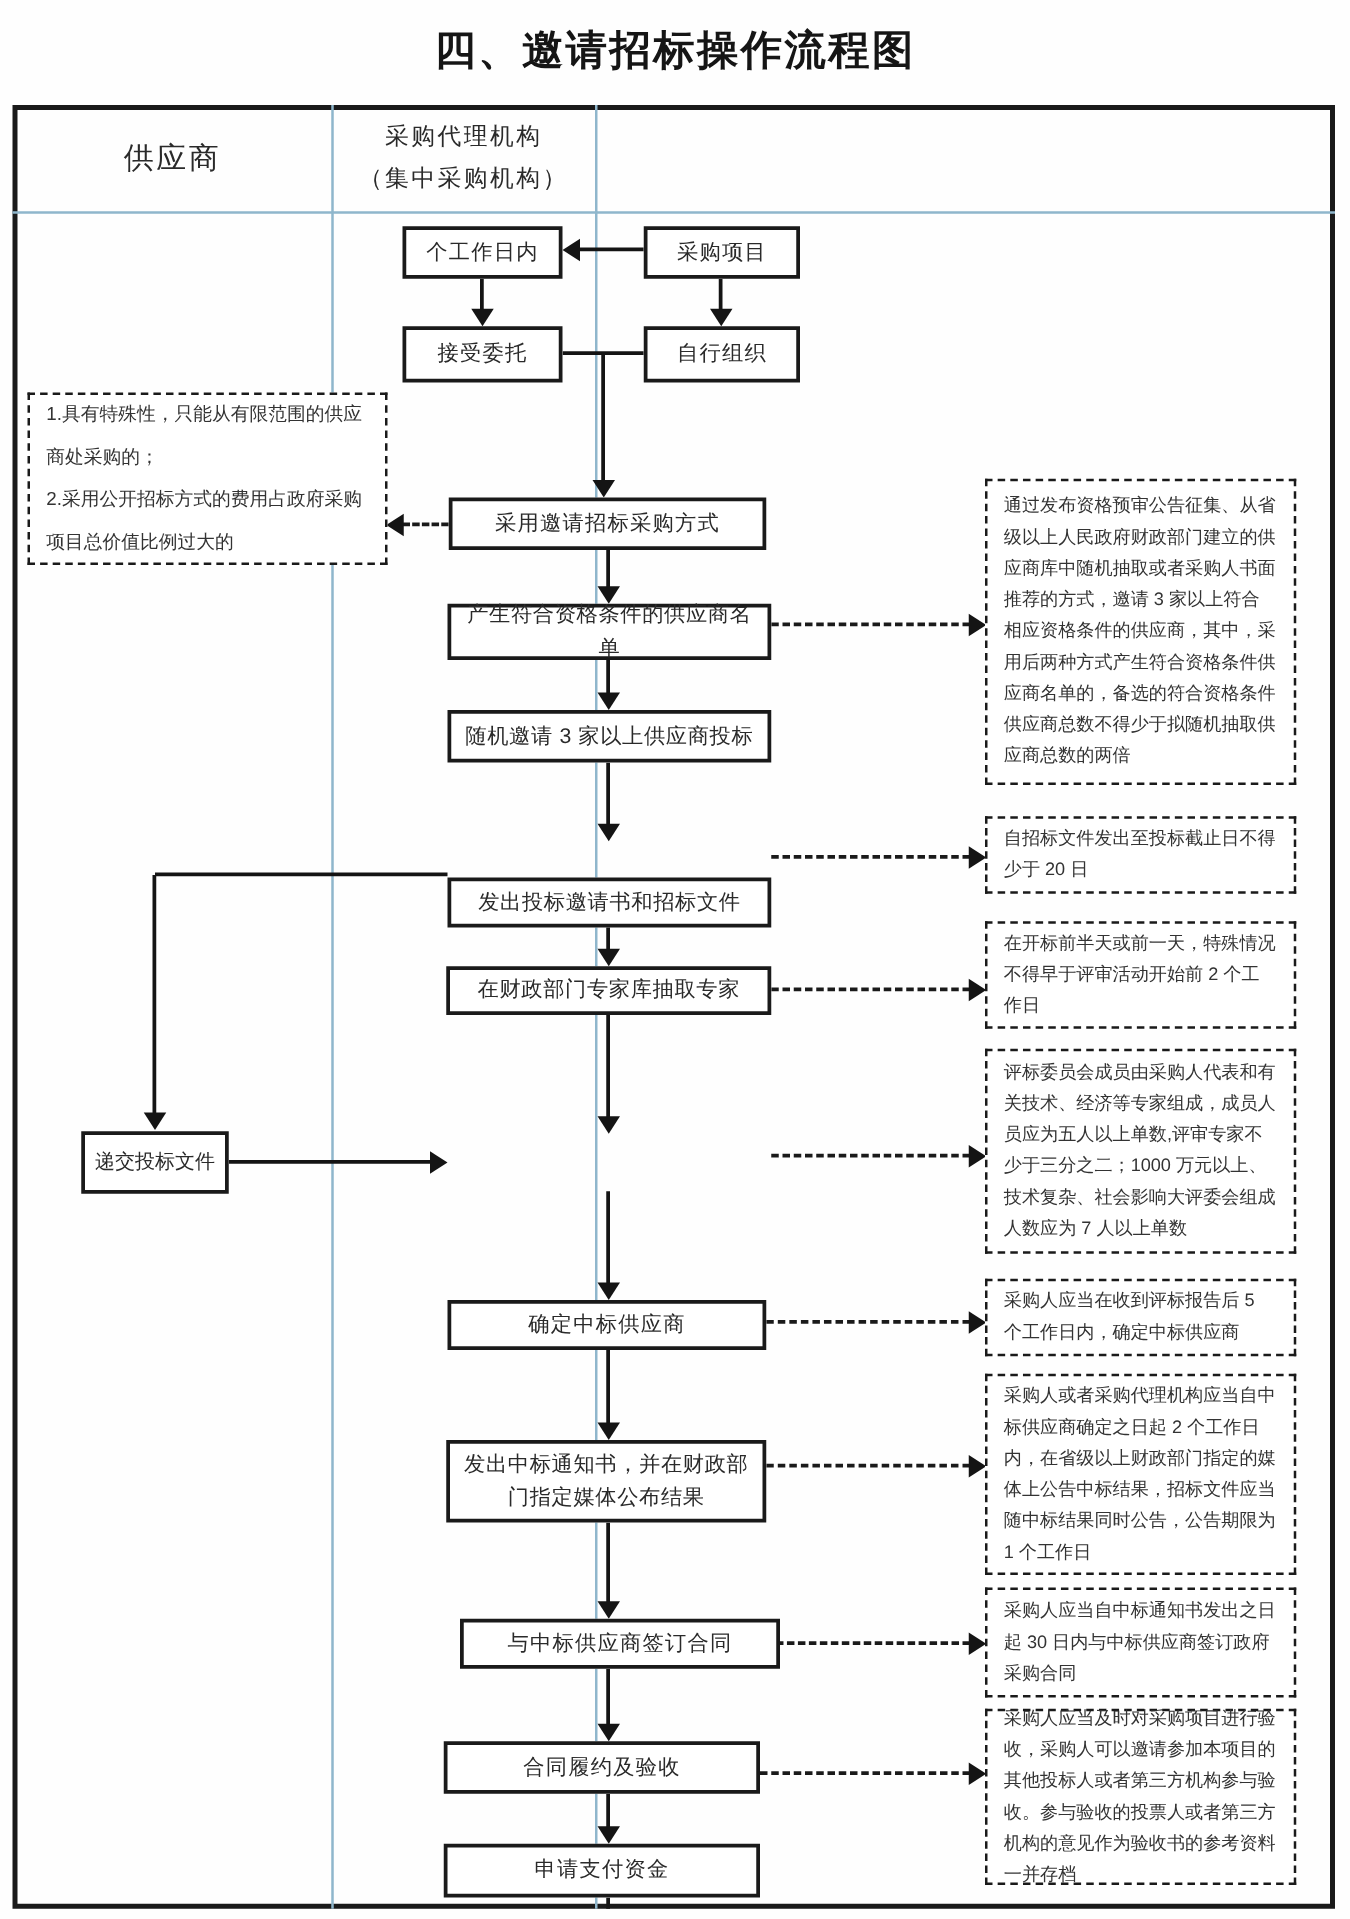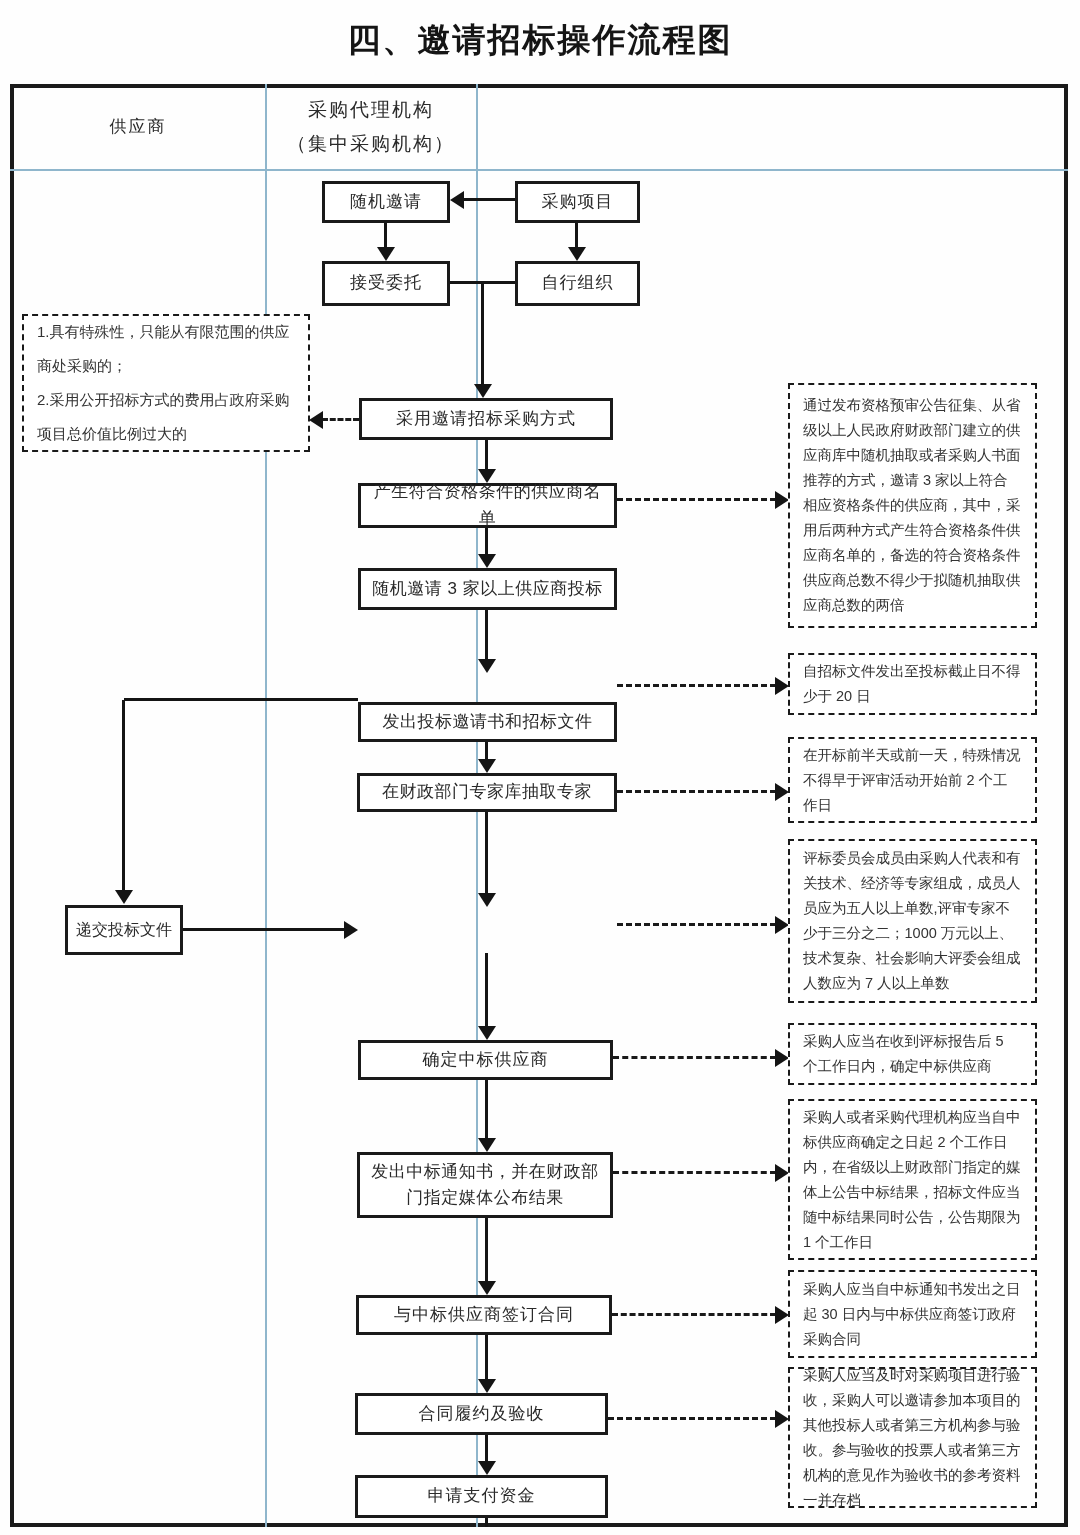--- a/index.html
+++ b/index.html
@@ -9,21 +9,21 @@
   .title{position:absolute;left:0;top:18px;width:100%;text-align:center;
          font-size:33px;font-weight:bold;letter-spacing:2px;color:#151515;}
 
   .frame{position:absolute;left:10px;top:84px;width:1058px;height:1443px;
          border:4px solid #1a1a1a;box-sizing:border-box;}
 
   .blue-v{position:absolute;width:2px;background:#8fb6cc;}
   .blue-h{position:absolute;height:2px;background:#8fb6cc;}
 
   .colhead{position:absolute;display:flex;flex-direction:column;justify-content:center;
-           align-items:center;font-size:17px;letter-spacing:2px;color:#2a2a2a;line-height:1.8;}
+           align-items:center;font-size:24px;letter-spacing:2px;color:#2a2a2a;line-height:1.8;}
 
   .node{position:absolute;border:3px solid #1a1a1a;background:#ffffff;box-sizing:border-box;
         display:flex;align-items:center;justify-content:center;text-align:center;
         font-size:17px;letter-spacing:1px;color:#2a2a2a;z-index:3;line-height:1.55;padding:0 6px;}
 
   .note{position:absolute;border:2px dashed #1a1a1a;background:#ffffff;box-sizing:border-box;
         font-size:14.5px;color:#333;z-index:3;padding:8px 13px;line-height:25px;
         display:flex;align-items:center;}
   .note .txt{display:block;}
   .pre{white-space:pre-line;}
@@ -127,32 +127,32 @@
 
   <div class="dash-h" style="left:613px;top:1171px;width:163px;"></div>
   <div class="arr right" style="left:775px;top:1164px;"></div>
 
   <div class="dash-h" style="left:612px;top:1313px;width:164px;"></div>
   <div class="arr right" style="left:775px;top:1306px;"></div>
 
   <div class="dash-h" style="left:608px;top:1417px;width:168px;"></div>
   <div class="arr right" style="left:775px;top:1410px;"></div>
 
-  <div class="node" style="left:322px;top:181px;width:128px;height:42px;">随机邀请</div>
+  <div class="node" style="left:322px;top:181px;width:128px;height:42px;">个工作日内</div>
   <div class="node" style="left:515px;top:181px;width:125px;height:42px;">采购项目</div>
   <div class="node" style="left:322px;top:261px;width:128px;height:45px;">接受委托</div>
   <div class="node" style="left:515px;top:261px;width:125px;height:45px;">自行组织</div>
   <div class="node" style="left:359px;top:398px;width:254px;height:42px;">采用邀请招标采购方式</div>
   <div class="node" style="left:358px;top:483px;width:259px;height:45px;letter-spacing:0.5px;">产生符合资格条件的供应商名单</div>
   <div class="node" style="left:358px;top:568px;width:259px;height:42px;letter-spacing:0.5px;">随机邀请 3 家以上供应商投标</div>
   <div class="node" style="left:358px;top:673px;width:259px;height:40px;letter-spacing:0.5px;margin-top:29px;">发出投标邀请书和招标文件</div>
   <div class="node" style="left:357px;top:773px;width:260px;height:39px;letter-spacing:0.5px;">在财政部门专家库抽取专家</div>
   <div class="node" style="left:358px;top:1040px;width:255px;height:40px;">确定中标供应商</div>
   <div class="node" style="left:357px;top:1152px;width:256px;height:66px;letter-spacing:0.5px;">发出中标通知书，并在财政部门指定媒体公布结果</div>
-  <div class="node" style="left:356px;top:1295px;width:256px;height:40px;">与中标供应商签订合同</div>
+  <div class="node" style="left:368px;top:1295px;width:256px;height:40px;">与中标供应商签订合同</div>
   <div class="node" style="left:355px;top:1393px;width:253px;height:42px;">合同履约及验收</div>
   <div class="node" style="left:355px;top:1475px;width:253px;height:43px;">申请支付资金</div>
   <div class="node" style="left:65px;top:905px;width:118px;height:50px;font-size:16px;letter-spacing:0;">递交投标文件</div>
 
   <div class="note" style="left:22px;top:314px;width:288px;height:138px;font-size:15px;line-height:34px;">
     <span class="txt pre">1.具有特殊性，只能从有限范围的供应商处采购的；
 2.采用公开招标方式的费用占政府采购项目总价值比例过大的</span>
   </div>
 
   <div class="note" style="left:788px;top:383px;width:249px;height:245px;">

